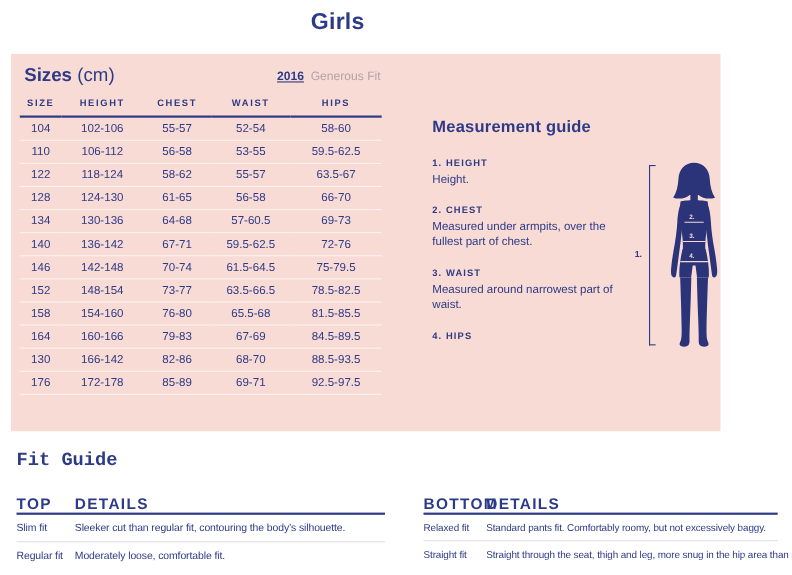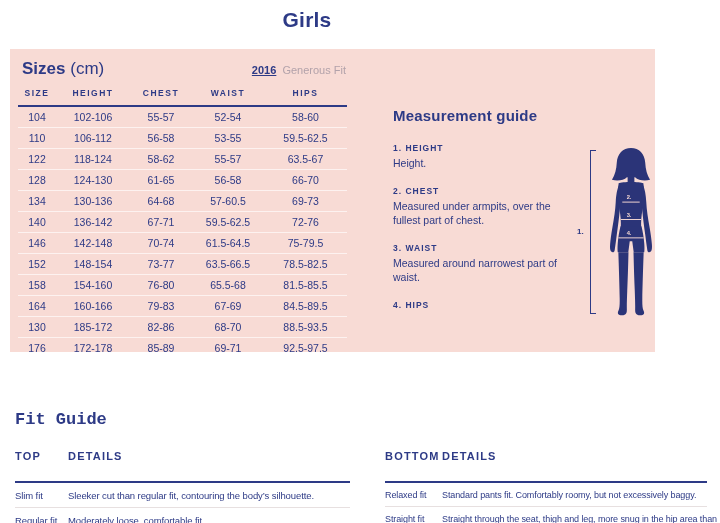--- a/index.html
+++ b/index.html
@@ -2,21 +2,21 @@
 <html><head>
 <meta charset="utf-8">
 <style>
   * { margin:0; padding:0; box-sizing:border-box; }
   html,body { width:720px; height:523px; background:#ffffff; overflow:hidden; }
   body { position:relative; font-family:"Liberation Sans", sans-serif; color:#2d3a86; }
 
   .page-title { position:absolute; top:8px; left:0; width:614px; text-align:center;
                 font-size:21px; letter-spacing:0.2px; color:#2d3a86; }
 
-  .panel { position:absolute; left:10px; top:49px; width:645px; height:303px; background:#f8dbd5; }
+  .panel { position:absolute; left:10px; top:49px; width:645px; height:343px; background:#f8dbd5; }
 
   .sizes-heading { position:absolute; left:12px; top:10px; font-size:17px; font-weight:bold; }
   .sizes-heading .unit { font-weight:normal; }
 
   .year-row { position:absolute; left:0; top:15px; width:336px; text-align:right; font-size:11px; }
   .year-link { font-weight:bold; text-decoration:underline; color:#2d3a86; cursor:pointer; }
   .fit-type { color:#b2a2aa; margin-left:3px; }
 
   table.size-table { position:absolute; left:8px; top:39px; width:329px; border-collapse:collapse; table-layout:fixed; }
   .size-table th { font-size:8.5px; font-weight:bold; letter-spacing:1.5px; text-align:center;
@@ -37,22 +37,22 @@
   svg.girl { position:absolute; left:34px; top:5px; }
   .silhouette { fill:#2b3478; }
   .fig-line { stroke:#f6d9d3; stroke-width:1; }
   .fig-label { fill:#f6d9d3; font-size:6px; font-weight:bold; font-family:"Liberation Sans", sans-serif; }
 
   .fitguide-title { position:absolute; left:15px; top:410px; font-size:17px; font-weight:bold;font-family:Liberation Mono, monospace; }
 
   .fit-table { position:absolute; top:450px; }
   .fit-table.t0 { left:15px; width:335px; }
   .fit-table.t1 { left:385px; width:322px; }
-  .fit-head { display:flex; border-bottom:2px solid #2d3a86; padding-bottom:19px;
-              font-size:11px; font-weight:bold; letter-spacing:1.2px; }
+  .fit-head { display:flex; border-bottom:2px solid #2d3a86; padding-bottom:0;
+              font-size:14px; font-weight:bold; letter-spacing:1.2px; }
   .fit-row { display:flex; padding:7px 0 6px 0; }
   .fit-row + .fit-row { border-top:1px solid #e7e0e0; }
   .t0 .c1 { width:53px; flex-shrink:0; }
   .t1 .c1 { width:57px; flex-shrink:0; }
   .fit-row { font-size:9.5px; letter-spacing:-0.1px; white-space:nowrap; }
   .t1 .fit-row { font-size:9px; }
   .fit-name, .fit-details { display:block; }
 </style>
 </head>
 <body>
@@ -166,21 +166,21 @@
         <tr>
           <td>164</td>
           <td>160-166</td>
           <td>79-83</td>
           <td>67-69</td>
           <td>84.5-89.5</td>
         </tr>
 
         <tr>
           <td>130</td>
-          <td>185-172</td>
+          <td>166-142</td>
           <td>82-86</td>
           <td>68-70</td>
           <td>88.5-93.5</td>
         </tr>
 
         <tr>
           <td>176</td>
           <td>172-178</td>
           <td>85-89</td>
           <td>69-71</td>

